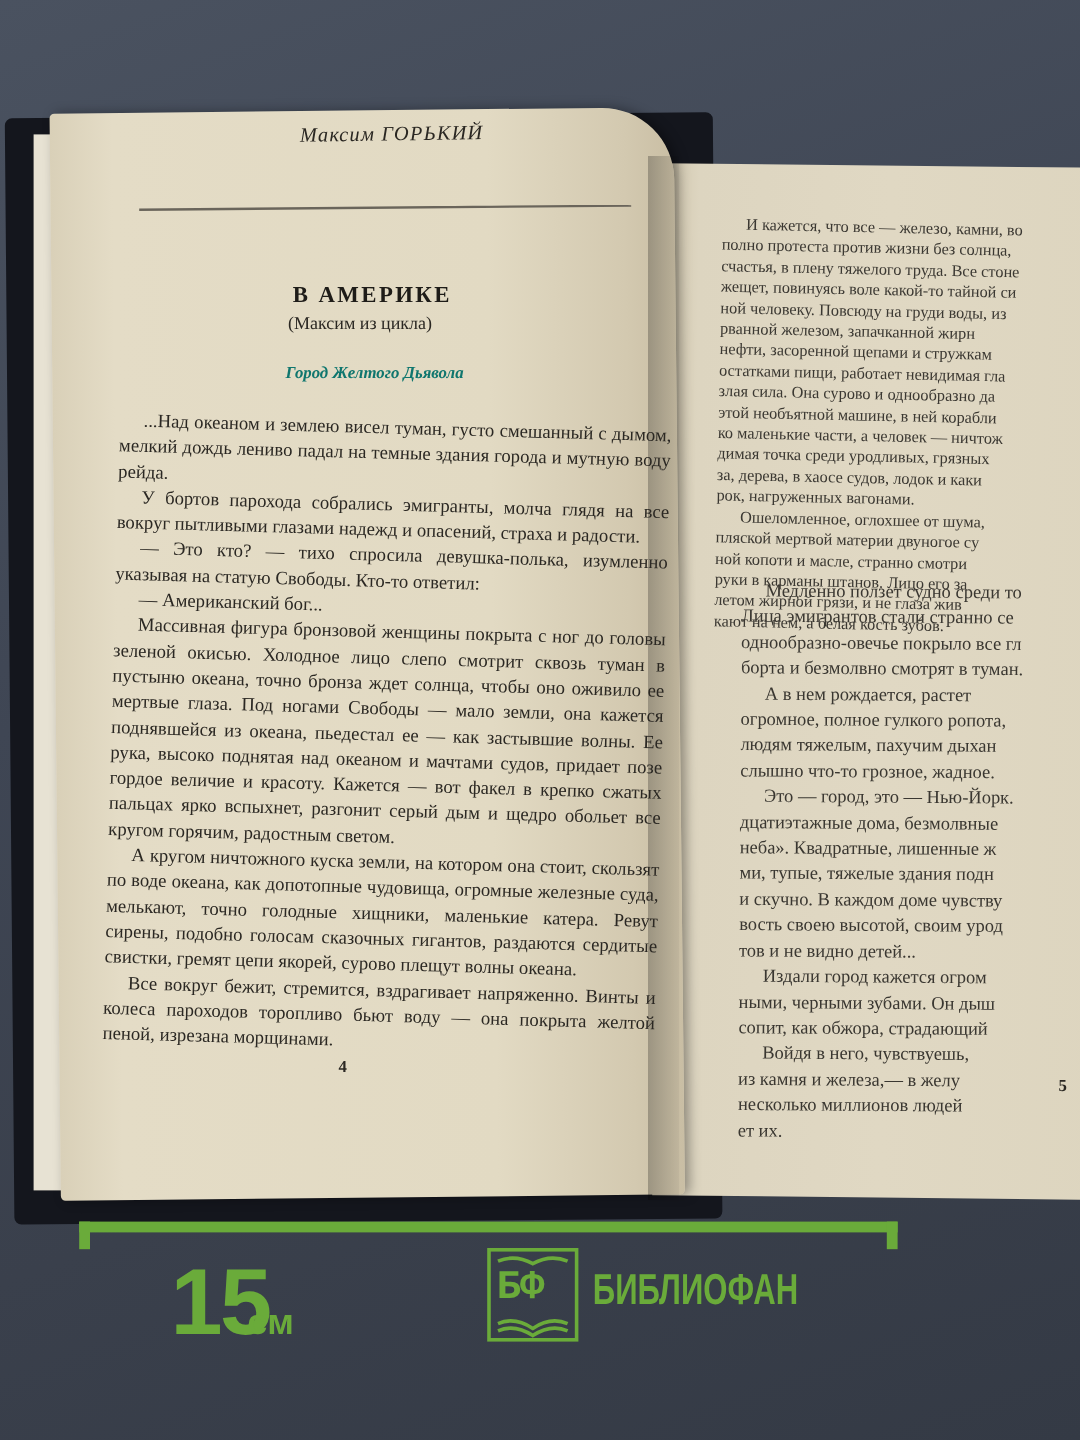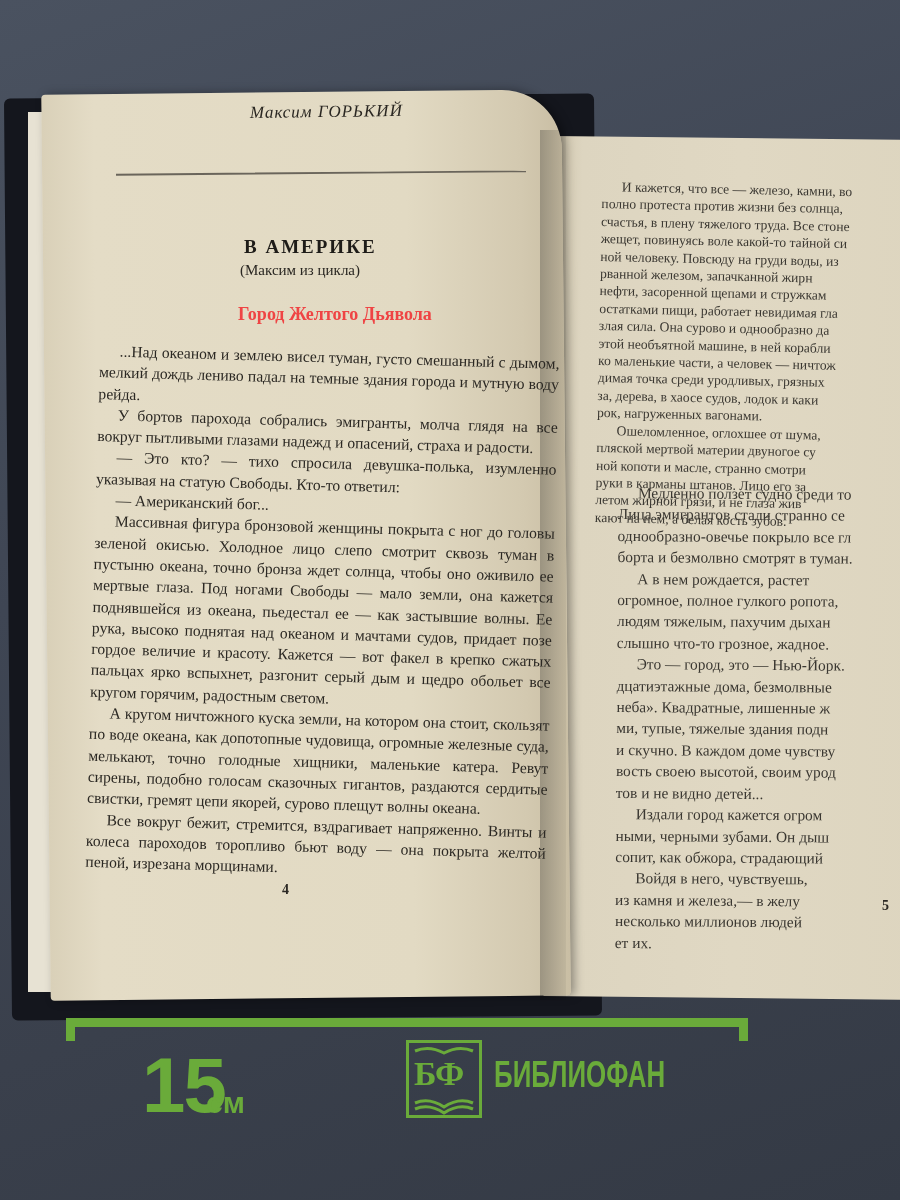--- a/index.html
+++ b/index.html
@@ -43,21 +43,21 @@
     border-radius: 0 40% 0 0;
   }
   .title {
     position:absolute; left:244px; top:236px; font-weight:bold; font-size:19px;
     letter-spacing:2px; color:#1e1c18;text-align:right;
   }
   .subtitle {
     position:absolute; left:240px; top:262px; font-size:15px; color:#2a2722;
   }
   .chapter {
-    position:absolute; left:238px; top:304px; font-weight:bold; font-size:18px; color:#ef4444;
+    position:absolute; left:238px; top:304px; font-weight:bold; font-size:14px; color:#0f766e;font-style:italic;
   }
   .text-left {
     position:absolute; left:100px; top:340px; width:460px;
     font-size:15.6px; line-height:21.3px; color:#2b2823;
     transform: rotate(1.6deg); transform-origin: 0 0;
     text-align:justify;
   }
   .text-left p, .text-right p { margin:0; text-indent:20px; }
   .text-right {
     position:absolute; left:602px; top:178px; width:320px;
@@ -85,21 +85,21 @@
   }
   .ruler-unit {
     position:absolute; left:206px; top:1086px; font-family:"Liberation Sans", sans-serif;
     font-weight:bold; font-size:30px; color:#6aab3a;
   }
   .logo-box {
     position:absolute; left:406px; top:1040px; width:76px; height:78px;
     border:3px solid #6aab3a; box-sizing:border-box;
   }
   .logo-letters {
-    position:absolute; left:414px; top:1055px; font-family:Liberation Serif, serif;
+    position:absolute; left:414px; top:1055px; font-family:Liberation Mono, monospace;
     font-weight:bold; font-size:34px; color:#6aab3a; letter-spacing:-1px;
   }
   .logo-name {
     position:absolute; left:494px; top:1054px; font-family:"Liberation Sans", sans-serif;
     font-weight:bold; font-size:36px; color:#6aab3a; transform: scaleX(0.72); transform-origin:0 0;
   }
 </style>
 </head>
 <body>
 

